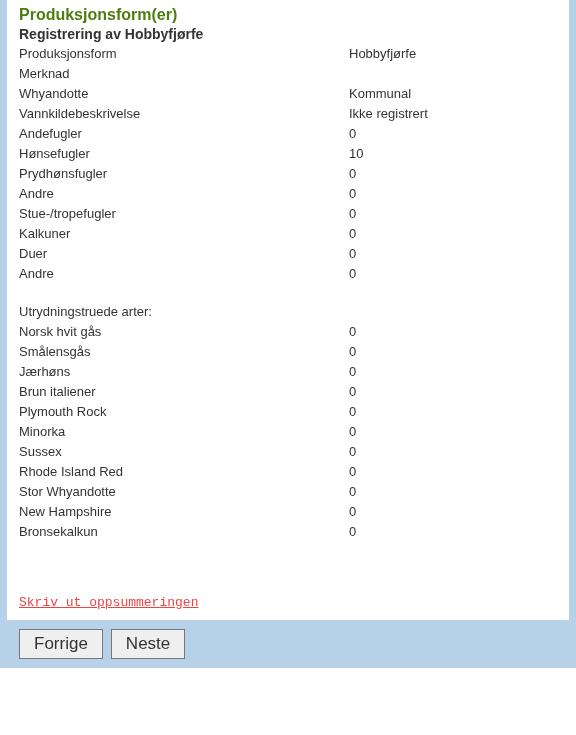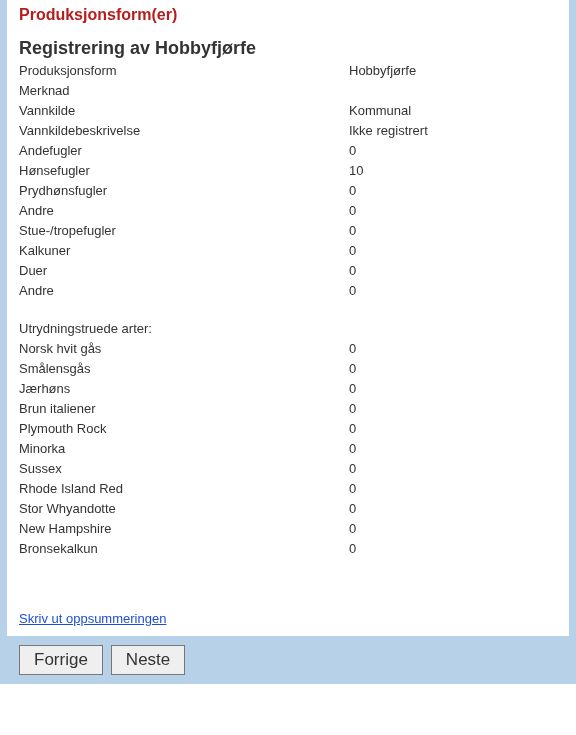--- a/index.html
+++ b/index.html
@@ -20,28 +20,28 @@
 }
 .content-panel {
   background: #fff;
   padding: 4px 12px 10px 12px;
   box-sizing: border-box;
   min-height: 600px;
 }
 .title {
   font-size: 16px;
   font-weight: bold;
-  color: #b91c1c;
-  margin: 0 0 14px 0;
+  color: #4d7c0f;
+  margin: 0 0 2px 0;
   padding-top: 2px;
 }
 .subtitle {
   font-weight: bold;
   margin-bottom: 2px;
-  font-size: 18px;
+  font-size: 14px;
 }
 .row {
   display: flex;
   line-height: 20px;
 }
 .row .label {
   width: 330px;
   flex: 0 0 330px;
 }
 .row .value {
@@ -51,23 +51,24 @@
   margin-top: 18px;
   line-height: 20px;
 }
 .spacer-below-list {
   height: 50px;
 }
 .link-row {
   margin-top: 2px;
 }
 a.print-link {
-  color: #1d4ed8;
+  color: #ef4444;
   text-decoration: underline;
   font-size: 13px;
+  font-family: Liberation Mono, monospace;
 }
 .footer-bar {
   background: #b7d1e9;
   padding: 9px 12px 9px 12px;
   box-sizing: border-box;
   display: flex;
   gap: 8px;
 }
 .footer-bar button {
   font-family: Verdana, Geneva, sans-serif;
@@ -91,21 +92,21 @@
 
     <div class="row">
       <div class="label">Produksjonsform</div>
       <div class="value">Hobbyfjørfe</div>
     </div>
     <div class="row">
       <div class="label">Merknad</div>
       <div class="value"></div>
     </div>
     <div class="row">
-      <div class="label">Vannkilde</div>
+      <div class="label">Whyandotte</div>
       <div class="value">Kommunal</div>
     </div>
     <div class="row">
       <div class="label">Vannkildebeskrivelse</div>
       <div class="value">Ikke registrert</div>
     </div>
 
 
     <div class="row">
       <div class="label">Andefugler</div>

